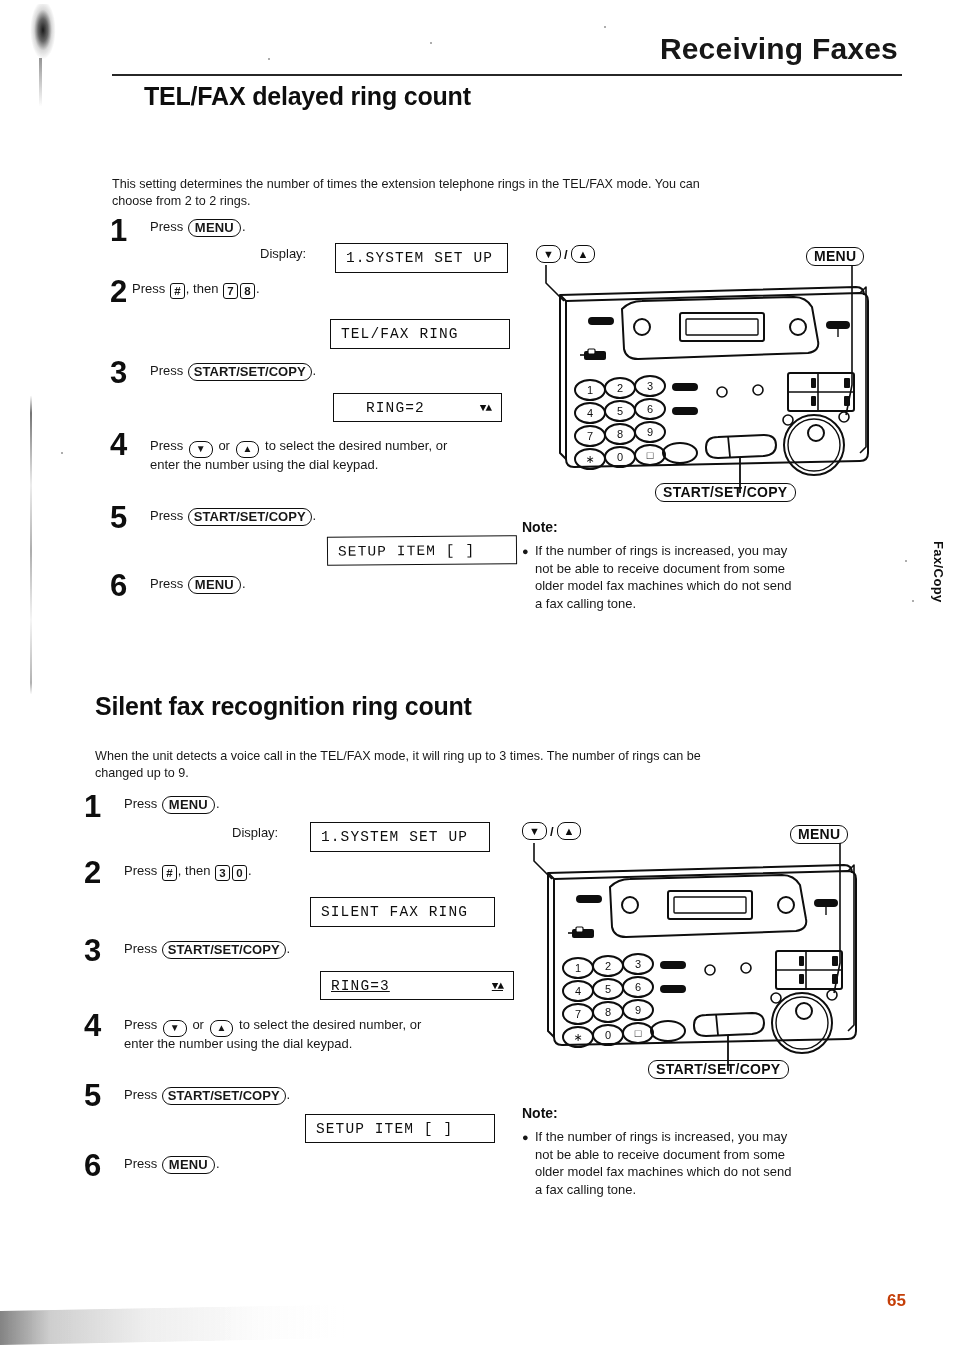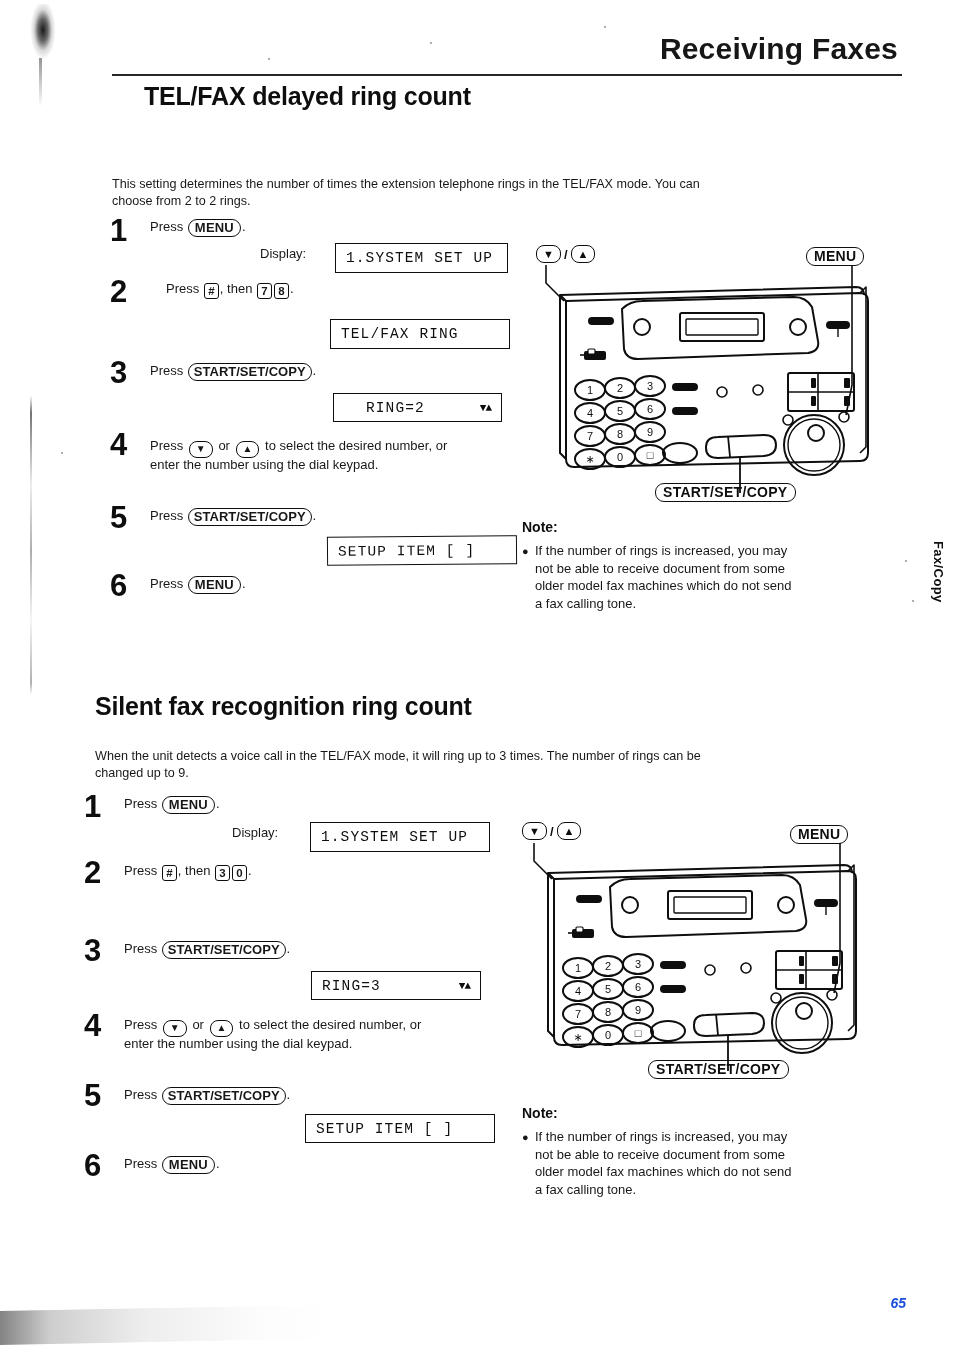--- a/index.html
+++ b/index.html
@@ -247,24 +247,23 @@
     letter-spacing: 0.4px;
     display: flex;
     align-items: center;
     justify-content: center;
   }
 
   .page-num {
     position: absolute;
     right: 48px;
     bottom: 38px;
-    font-size: 14px;
-    font-style: italic;
-    font-weight: bold;
-    color: #1d4ed8;
+    font-size: 17px;
+    font-weight: bold;
+    color: #c2410c;
   }
 </style>
 </head>
 <body>
 
 <div id="page">
 
   <div class="smudge-tl"></div>
   <div class="smudge-tl-tail"></div>
   <div class="bind-line"></div>
@@ -291,21 +290,21 @@
   <div class="step-text" style="left:150px;top:218px;">
     <span class="lbl">Press</span>
     <span class="keycap">MENU</span><span>.</span>
   </div>
   <div class="display-label" style="left:260px;top:246px;">Display:</div>
   <div class="lcd" style="left:335px;top:243px;width:173px;height:30px;">
     <span>1.SYSTEM SET UP</span>
   </div>
 
   <div class="step-num" style="left:110px;top:274px;">2</div>
-  <div class="step-text" style="left:166px;top:280px;">
+  <div class="step-text" style="left:132px;top:280px;">
     <span class="lbl">Press</span>
     <span class="keysq">#</span><span>, then</span>
     <span class="keysq">7</span><span class="keysq">8</span><span>.</span>
   </div>
   <div class="lcd" style="left:330px;top:319px;width:180px;height:30px;">
     <span>TEL/FAX RING</span>
   </div>
 
   <div class="step-num" style="left:110px;top:355px;">3</div>
   <div class="step-text" style="left:150px;top:362px;">
@@ -458,27 +457,30 @@
   <div class="lcd" style="left:310px;top:822px;width:180px;height:30px;">
     <span>1.SYSTEM SET UP</span>
   </div>
 
   <div class="step-num" style="left:84px;top:855px;">2</div>
   <div class="step-text" style="left:124px;top:862px;">
     <span class="lbl">Press</span>
     <span class="keysq">#</span><span>, then</span>
     <span class="keysq">3</span><span class="keysq">0</span><span>.</span>
   </div>
+  <div class="lcd" style="left:310px;top:897px;width:185px;height:30px;">
+    <span>SILENT FAX RING</span>
+  </div>
 
   <div class="step-num" style="left:84px;top:933px;">3</div>
   <div class="step-text" style="left:124px;top:940px;">
     <span class="lbl">Press</span>
     <span class="keycap wide">START/SET/COPY</span><span>.</span>
   </div>
-  <div class="lcd" style="left:311px;top:971px;width:170px;height:29px;">
+  <div class="lcd" style="left:320px;top:971px;width:194px;height:29px;text-decoration:underline;">
     <span>RING=3</span>
     <span class="arrows">▼▲</span>
   </div>
 
   <div class="step-num" style="left:84px;top:1008px;">4</div>
   <div class="step-text" style="left:124px;top:1016px;width:370px;">
     <span class="lbl">Press</span>
     <span class="keyarrow">▼</span>
     <span>or</span>
     <span class="keyarrow">▲</span>

